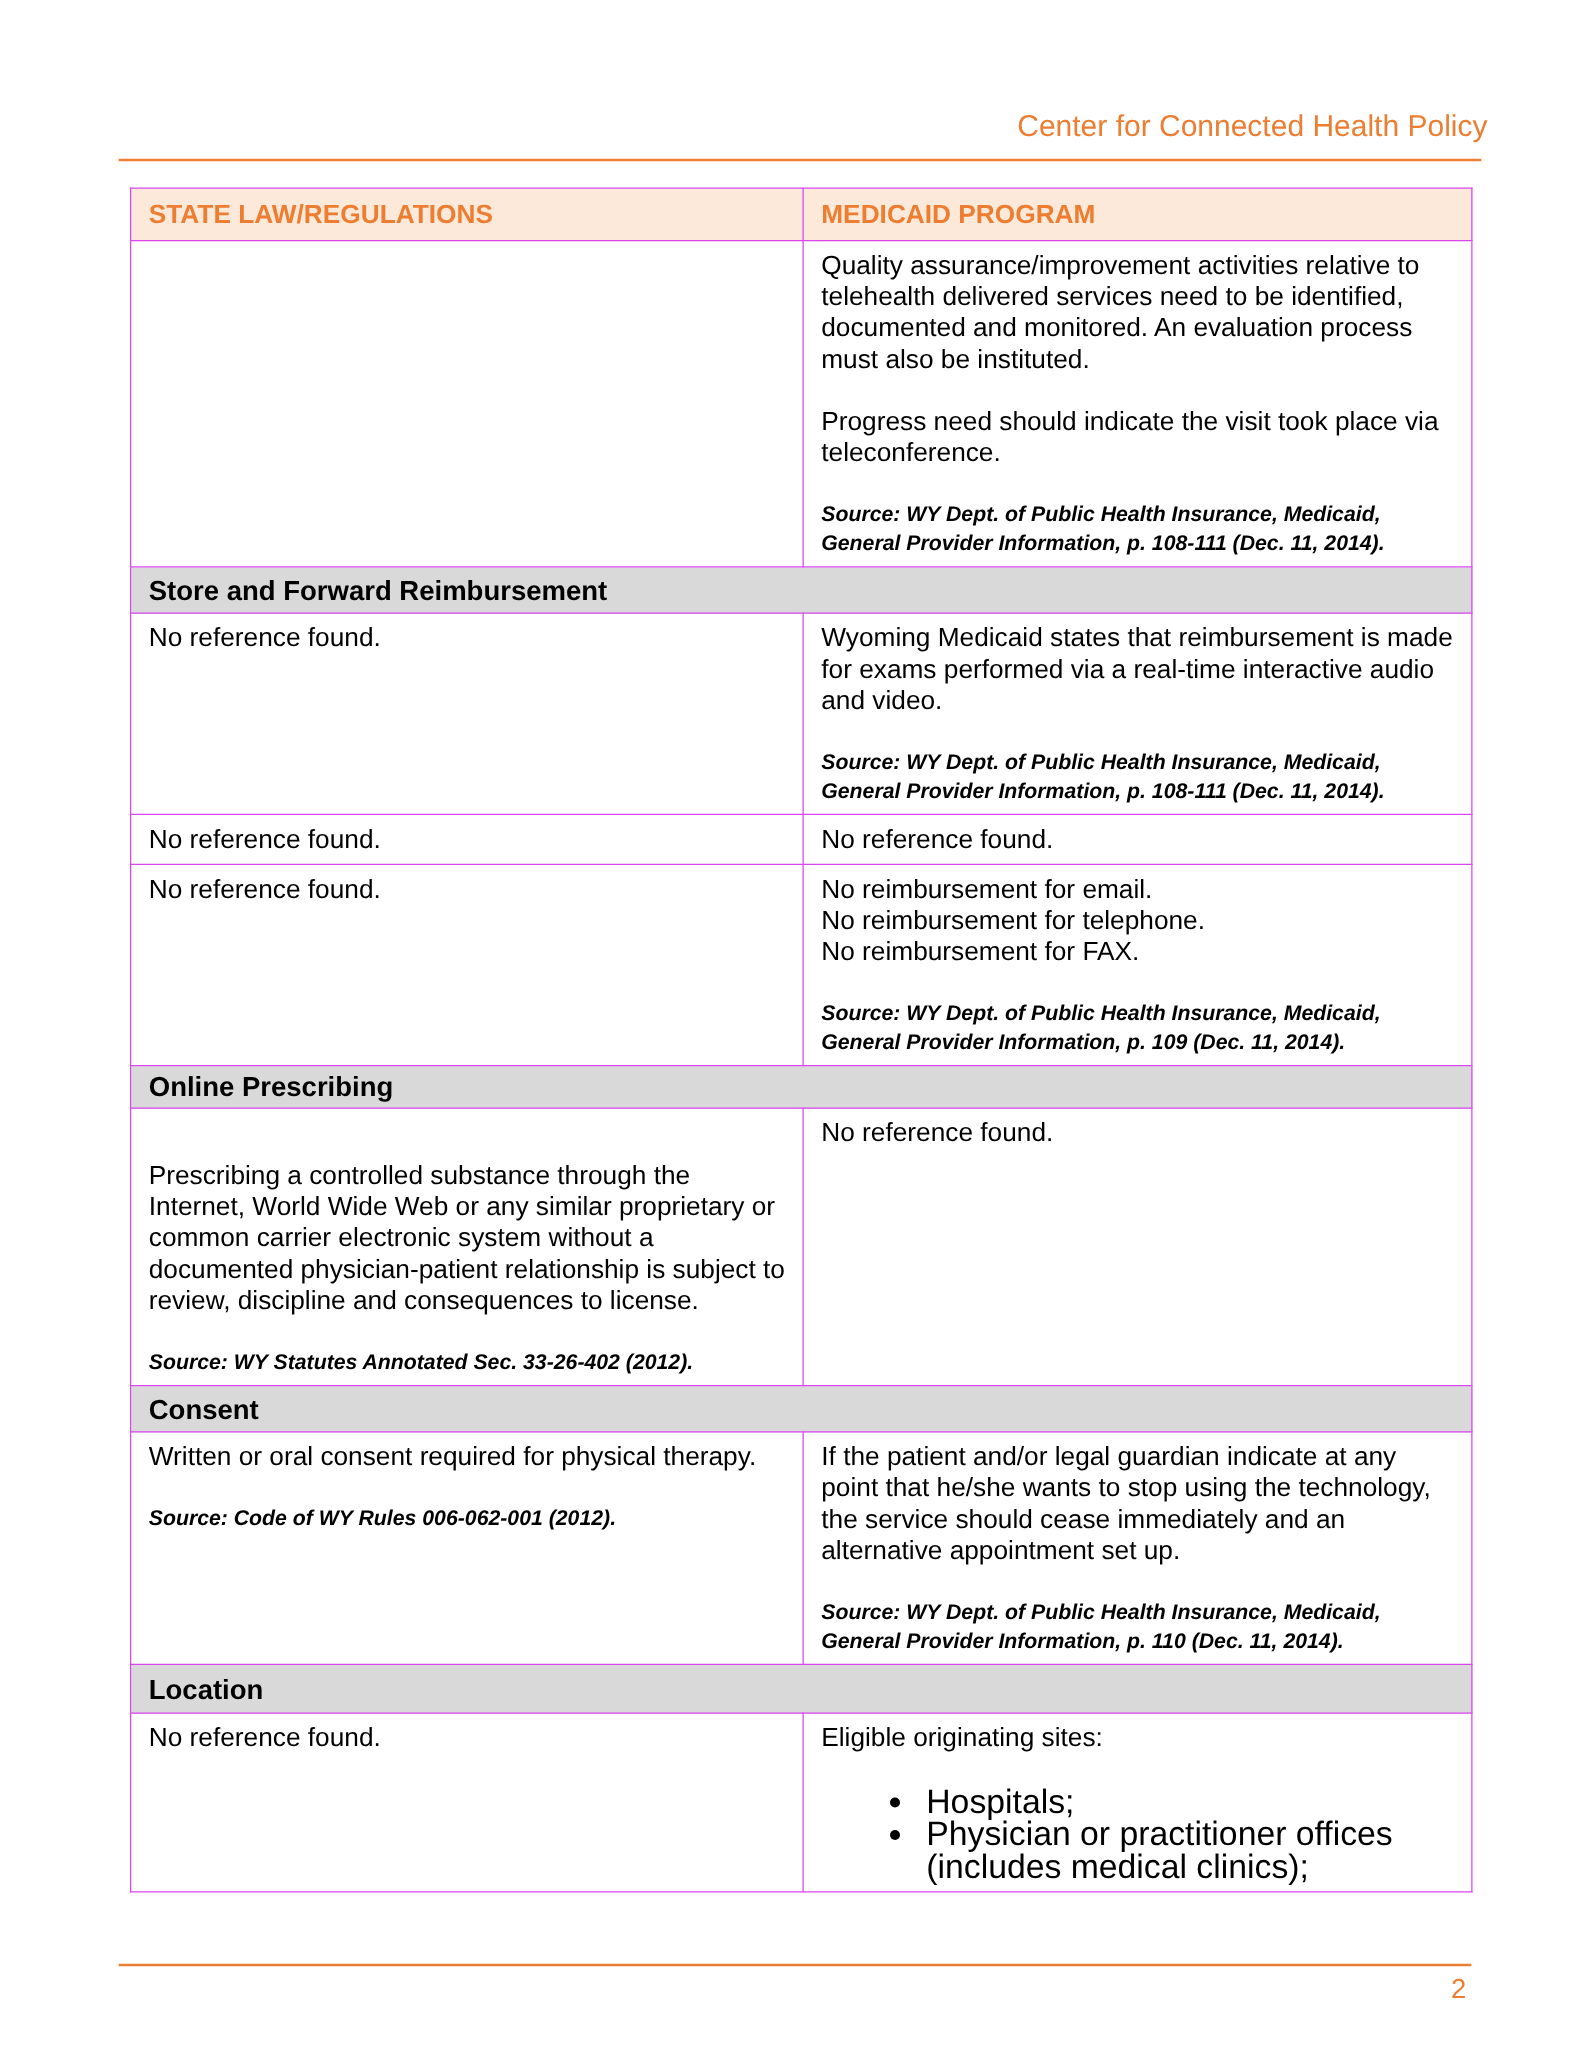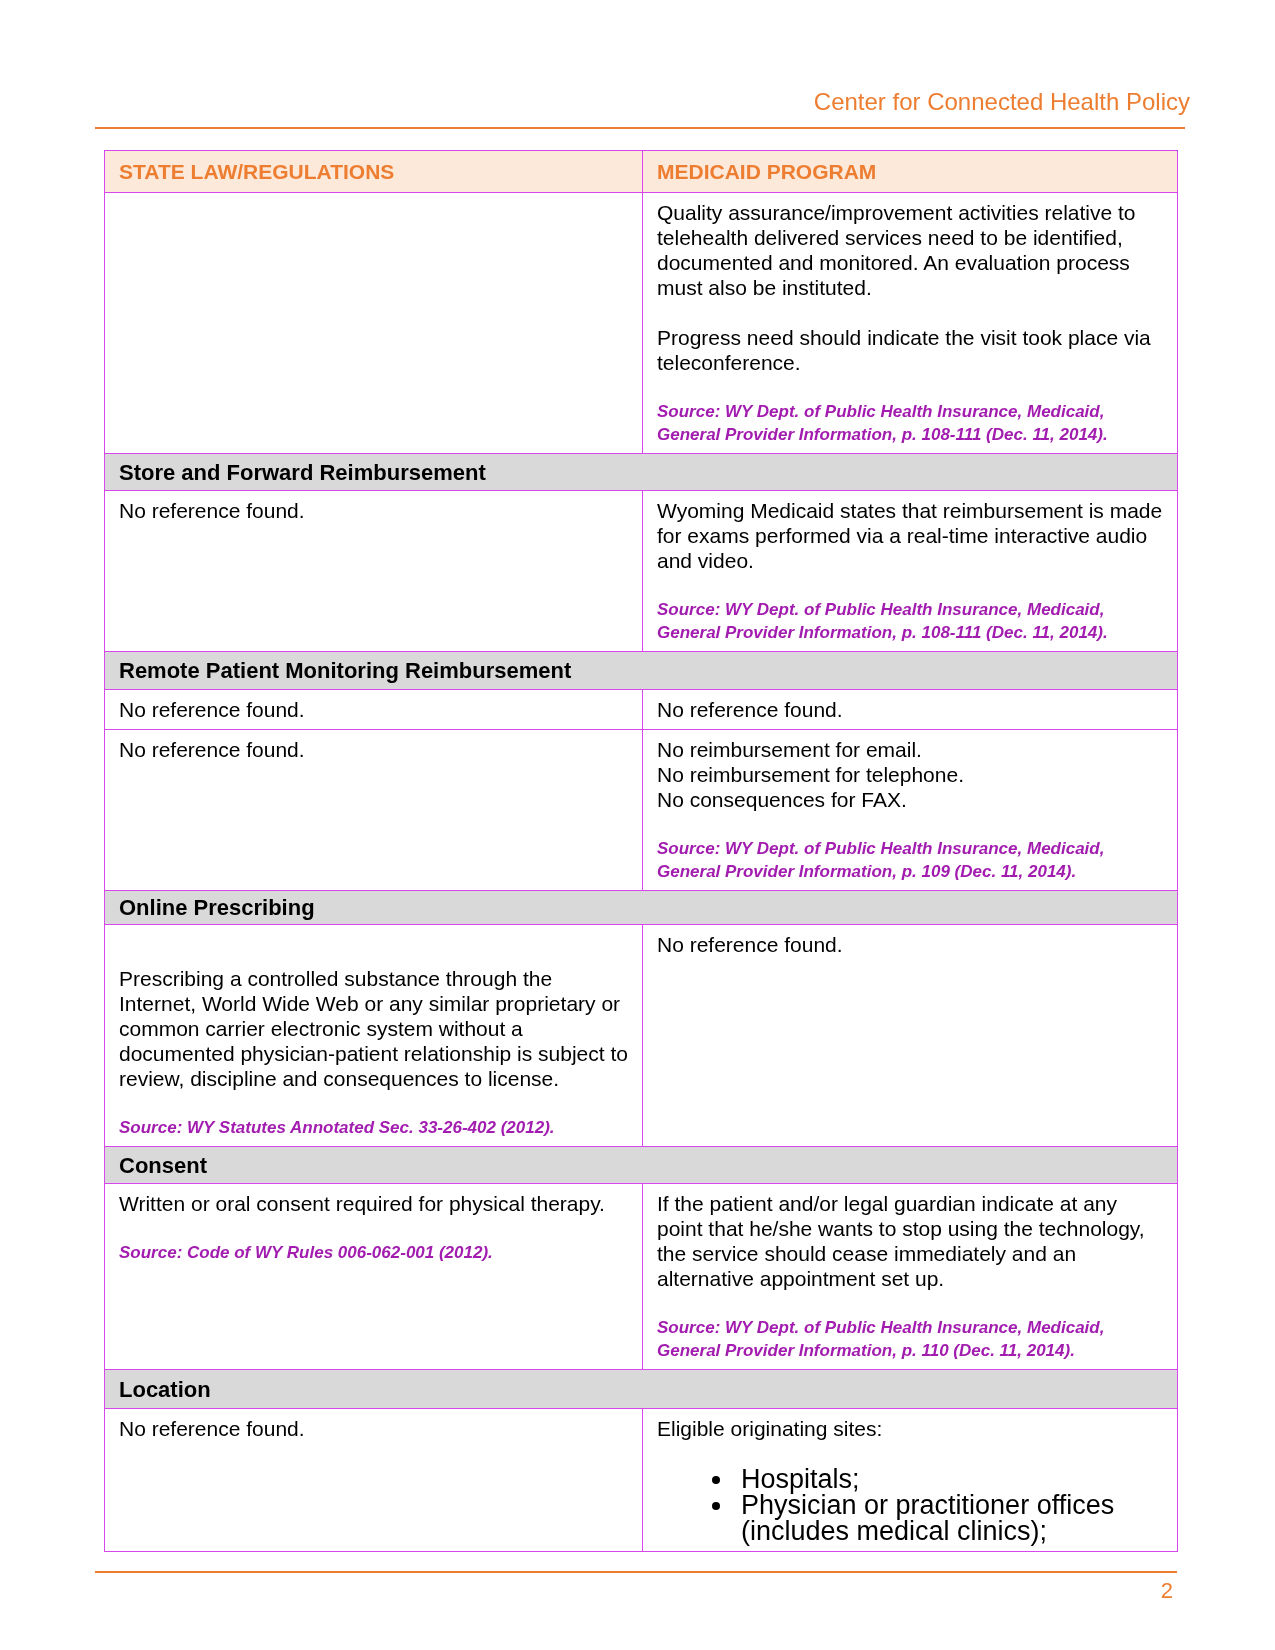--- a/index.html
+++ b/index.html
@@ -71,21 +71,21 @@
     font-weight: bold;
     font-size: 22px;
     vertical-align: middle;
     padding: 4px 12px 4px 14px;
   }
   .p { margin: 0; }
   .gap { margin-top: 25px; }
   .lead { margin-top: 34px; }
   .source {
     margin: 25px 0 0 0;
-    color: #a21caf;
+    color: #000000;
     font-weight: bold;
     font-style: italic;
     font-size: 17px;
     line-height: 23px;
   }
   ul.bullets {
     margin: 25px 0 0 0;
     padding-left: 78px;
     list-style-type: disc;
   }
@@ -132,42 +132,39 @@
       <tr style="height:150px;">
         <td>
           <p class="p">No reference found.</p>
         </td>
         <td>
           <p class="p">Wyoming Medicaid states that reimbursement is made for exams performed via a real-time interactive audio and video.</p>
           <p class="source">Source: WY Dept. of Public Health Insurance, Medicaid, General Provider Information, p. 108-111 (Dec. 11, 2014).</p>
         </td>
       </tr>
 
-      <tr class="section" style="height:38px;">
-        <td colspan="2">Remote Patient Monitoring Reimbursement</td>
-      </tr>
 
       <tr style="height:40px;">
         <td>
           <p class="p">No reference found.</p>
         </td>
         <td>
           <p class="p">No reference found.</p>
         </td>
       </tr>
 
 
       <tr style="height:160px;">
         <td>
           <p class="p">No reference found.</p>
         </td>
         <td>
           <p class="p">No reimbursement for email.</p>
           <p class="p">No reimbursement for telephone.</p>
-          <p class="p">No consequences for FAX.</p>
+          <p class="p">No reimbursement for FAX.</p>
           <p class="source">Source: WY Dept. of Public Health Insurance, Medicaid, General Provider Information, p. 109 (Dec. 11, 2014).</p>
         </td>
       </tr>
 
       <tr class="section" style="height:33px;">
         <td colspan="2">Online Prescribing</td>
       </tr>
 
       <tr style="height:207px;">
         <td>

